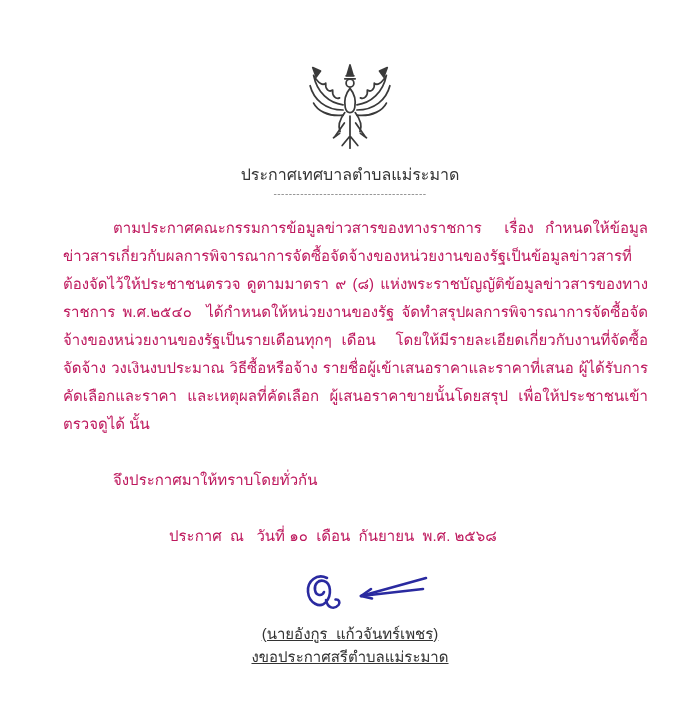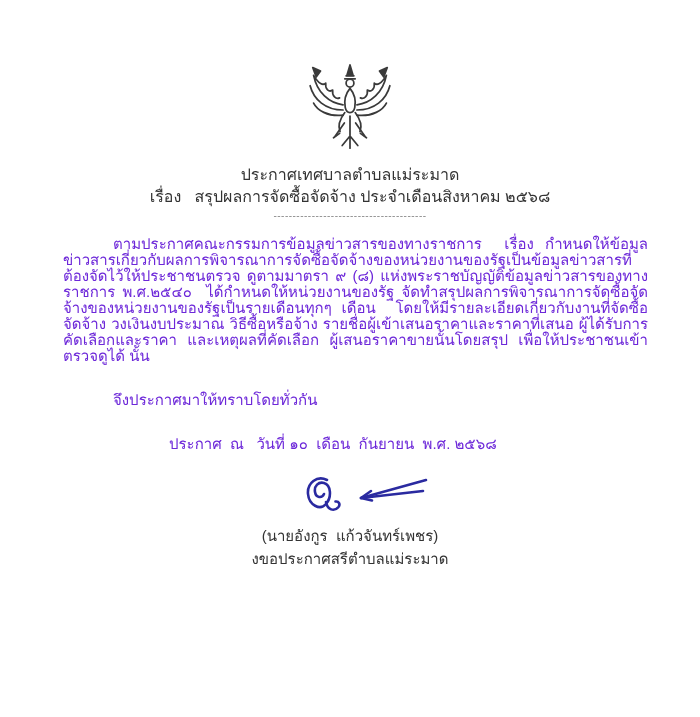--- a/index.html
+++ b/index.html
@@ -36,23 +36,23 @@
     text-align: center;
     font-size: 10px;
     line-height: 12px;
     color: #8a8a8a;
     margin-top: 2px;
     letter-spacing: 0.5px;
   }
   .content {
     margin: 0 52px 0 63px;
     font-size: 15px;
-    line-height: 16px;
+    line-height: 28px;
     text-align: justify;
-    color: #6d28d9;
+    color: #be185d;
   }
   .para {
     text-indent: 50px;
     margin: 0;
     white-space: pre-wrap;
   }
   .para-1 { margin-top: 14px; }
   .para-2 { margin-top: 22px; }
   .closing {
     text-indent: 50px;
@@ -71,20 +71,21 @@
   .signature-area svg {
     display: inline-block;
     margin-left: 30px;
   }
   .signer-line {
     text-align: center;
     font-size: 15px;
     line-height: 23px;
     color: #333333;
     white-space: pre-wrap;
+    text-decoration: underline;
   }
 </style>
 </head>
 <body>
 
 <div class="page">
 
   <div class="emblem-wrap">
     <span>
       <svg width="104" height="100" viewBox="0 0 120 112" aria-hidden="true">
@@ -103,21 +104,20 @@
           <path d="M60 31 C55 37 53 45 54.5 53 C56 61 64 61 65.5 53 C67 45 65 37 60 31 Z"></path>
           <path d="M54 59 C48 67 46 75 48.5 81 M66 59 C72 67 74 75 71.5 81"></path>
           <path d="M60 63 L60 86 M60 86 L51 97 M60 86 L69 97 M60 86 L60 100 M53.5 71 L43 86 M66.5 71 L77 86"></path>
           <path d="M48 83 l-7 5 M72 83 l7 5"></path>
         </g>
       </svg>
     </span>
   </div>
 
   <div class="title-line">ประกาศเทศบาลตำบลแม่ระมาด</div>
-  <div class="title-line">เรื่อง   สรุปผลการจัดซื้อจัดจ้าง ประจำเดือนสิงหาคม ๒๕๖๘</div>
   <div class="divider">----------------------------------------</div>
 
   <div class="content">
     <p class="para para-1">ตามประกาศคณะกรรมการข้อมูลข่าวสารของทางราชการ  เรื่อง กำหนดให้ข้อมูลข่าวสารเกี่ยวกับผลการพิจารณาการจัดซื้อจัดจ้างของหน่วยงานของรัฐเป็นข้อมูลข่าวสารที่ต้องจัดไว้ให้ประชาชนตรวจ ดูตามมาตรา ๙ (๘) แห่งพระราชบัญญัติข้อมูลข่าวสารของทางราชการ พ.ศ.๒๕๔๐  ได้กำหนดให้หน่วยงานของรัฐ จัดทำสรุปผลการพิจารณาการจัดซื้อจัดจ้างของหน่วยงานของรัฐเป็นรายเดือนทุกๆ เดือน  โดยให้มีรายละเอียดเกี่ยวกับงานที่จัดซื้อจัดจ้าง วงเงินงบประมาณ วิธีซื้อหรือจ้าง รายชื่อผู้เข้าเสนอราคาและราคาที่เสนอ ผู้ได้รับการคัดเลือกและราคา และเหตุผลที่คัดเลือก ผู้เสนอราคาขายนั้นโดยสรุป เพื่อให้ประชาชนเข้าตรวจดูได้ นั้น</p>
     <div class="closing">จึงประกาศมาให้ทราบโดยทั่วกัน</div>
     <div class="dateline">ประกาศ  ณ   วันที่ ๑๐  เดือน  กันยายน  พ.ศ. ๒๕๖๘</div>
   </div>
 
   <div class="signature-area">
     <span>

